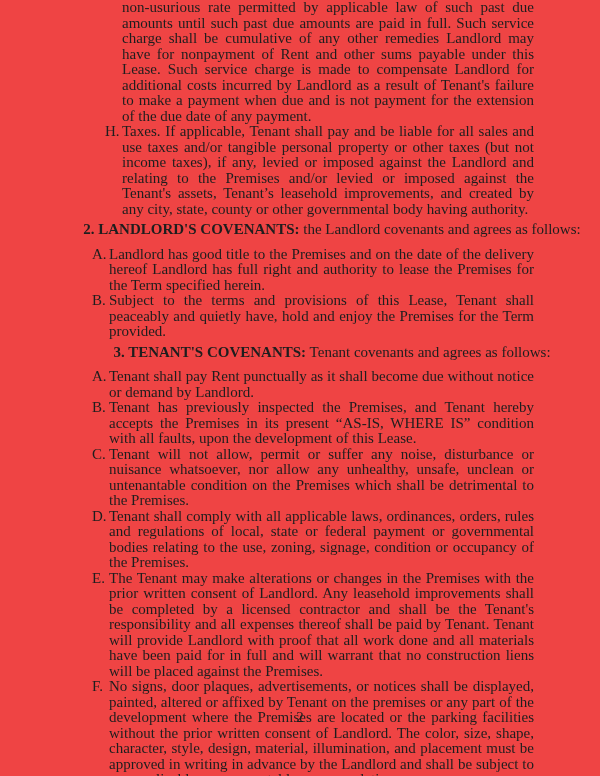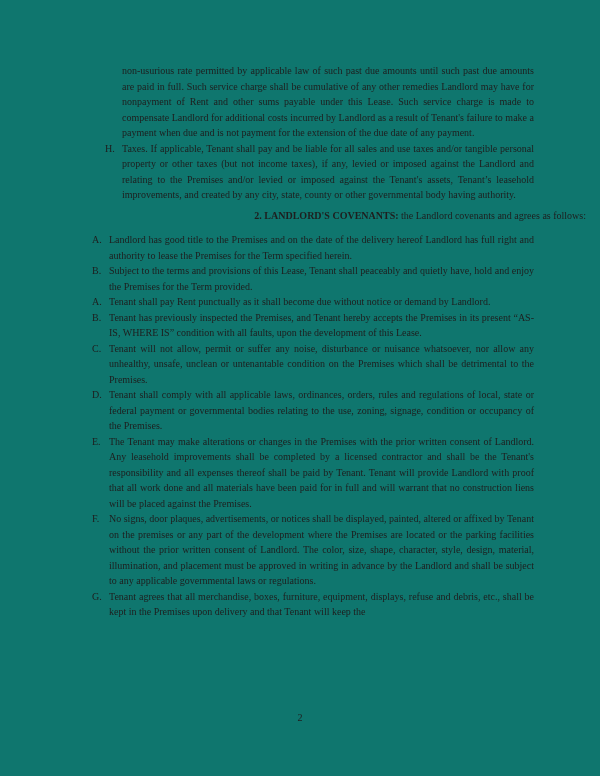--- a/index.html
+++ b/index.html
@@ -4,28 +4,27 @@
 <style>
   html, body {
     margin: 0;
     padding: 0;
     background: #ffffff;
   }
   .page {
     position: relative;
     width: 600px;
     height: 776px;
-    background: #0f766e;
+    background: #ef4444;
     overflow: hidden;
     font-family: "Liberation Serif", serif;
-    font-size: 10px;
+    font-size: 15px;
     line-height: 15.5px;
     color: #1e1e1e;
     box-sizing: border-box;
-    padding-top: 63px;
   }
   .cont-para {
     margin: 0 0 0 122px;
     width: 412px;
     text-align: justify;
   }
   .list-sec1 {
     margin-left: 122px;
     width: 412px;
   }
@@ -38,22 +37,22 @@
     text-align: justify;
   }
   .l-item .marker {
     position: absolute;
     left: -17px;
     top: 0;
     text-align: left;
     white-space: nowrap;
   }
   .section-heading {
-    margin: 5px 14px 9px 64px;
-    text-align: right;
+    margin: 5px 0 9px 64px;
+    text-align: center;
   }
   .section-heading .h-bold {
     font-weight: bold;
   }
   .page-number {
     position: absolute;
     top: 710px;
     left: 0;
     right: 0;
     text-align: center;
@@ -79,20 +78,21 @@
     <div class="l-item">
       <span class="marker">A.</span>
       <span>Landlord has good title to the Premises and on the date of the delivery hereof Landlord has full right and authority to lease the Premises for the Term specified herein.</span>
     </div>
     <div class="l-item">
       <span class="marker">B.</span>
       <span>Subject to the terms and provisions of this Lease, Tenant shall peaceably and quietly have, hold and enjoy the Premises for the Term provided.</span>
     </div>
   </div>
 
+  <p class="section-heading"><span class="h-bold">3. TENANT'S COVENANTS:</span><span> Tenant covenants and agrees as follows:</span></p>
 
   <div class="list-sec">
     <div class="l-item">
       <span class="marker">A.</span>
       <span>Tenant shall pay Rent punctually as it shall become due without notice or demand by Landlord.</span>
     </div>
     <div class="l-item">
       <span class="marker">B.</span>
       <span>Tenant has previously inspected the Premises, and Tenant hereby accepts the Premises in its present “AS-IS, WHERE IS” condition with all faults, upon the development of this Lease.</span>
     </div>

